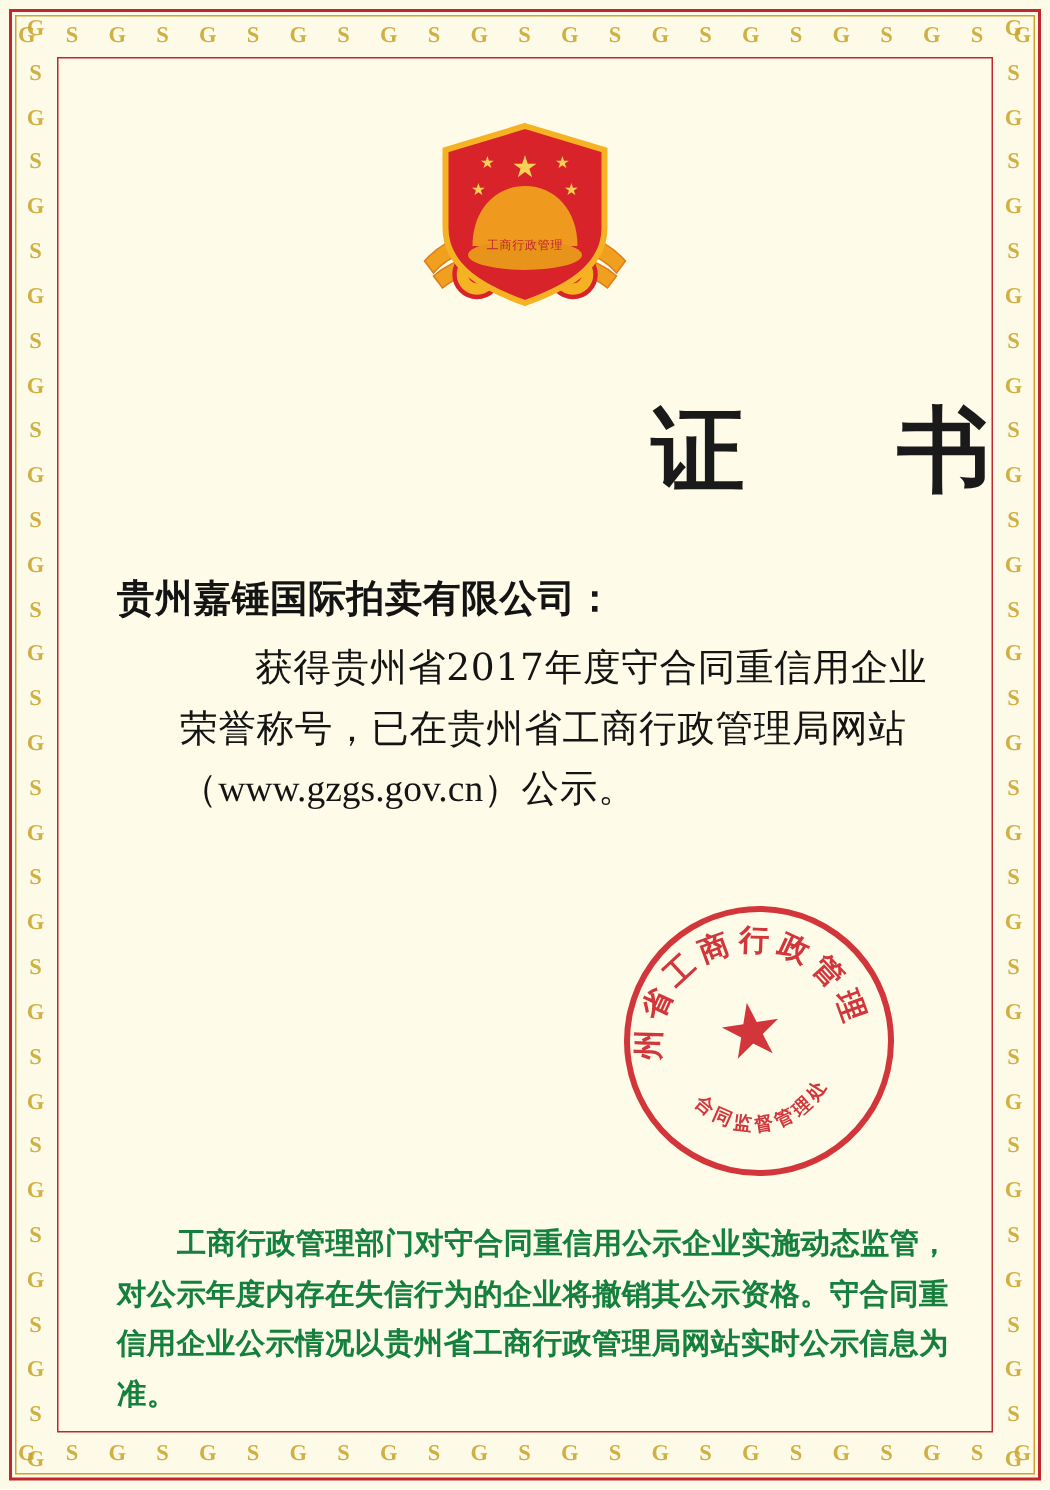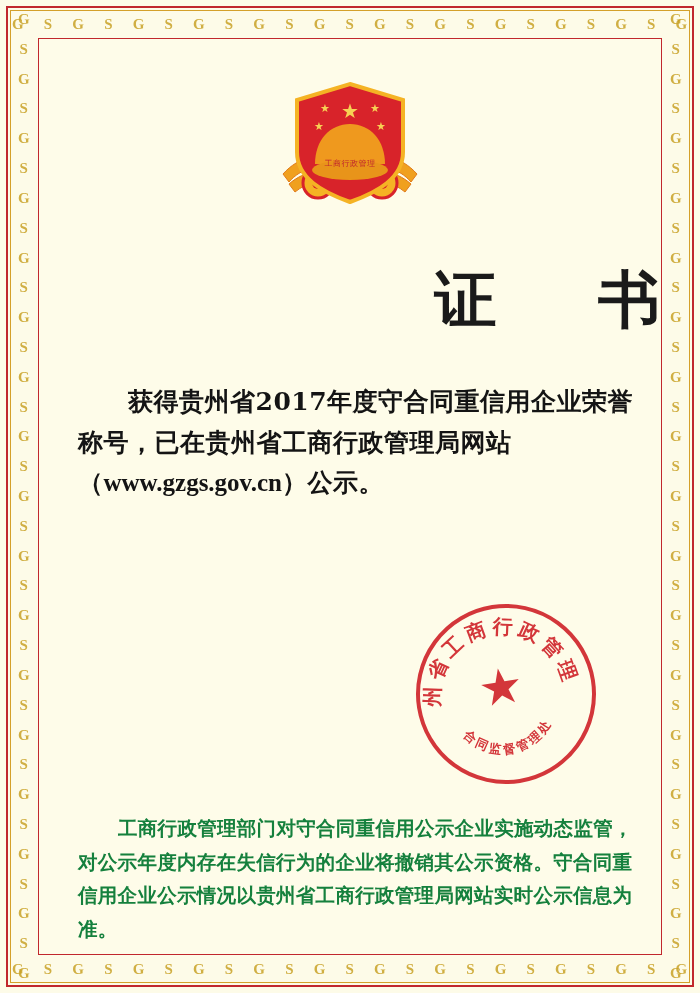--- a/index.html
+++ b/index.html
@@ -134,25 +134,26 @@
   }
   .addressee {
     font-size: 25px;
     font-weight: bold;
     letter-spacing: 0.5px;
     margin-bottom: 10px;
     font-family: "DejaVu Serif", "Liberation Serif", serif;
   }
   .main-para {
     font-size: 25px;
-    font-weight: bold;
+    font-weight: normal;
     line-height: 1.62;
     text-indent: 50px;
     letter-spacing: 0.5px;
     font-family: "DejaVu Serif", "Liberation Serif", serif;
+    margin-left: 42px;
   }
   .url {
     font-family: "Liberation Serif", "DejaVu Serif", serif;
     letter-spacing: 0px;
   }
 
   
   .seal-area {
     position: absolute;
     top: 596px;
@@ -363,20 +364,21 @@
         </g>
 
         <text x="75" y="88" font-size="8" text-anchor="middle" fill="#c1272d" font-family="DejaVu Serif, serif" letter-spacing="0.5">工商行政管理</text>
       </svg>
     </div>
   </div>
 
   <div class="title">证 书</div>
 
   <div class="body-block">
+    <div class="addressee">贵州嘉锤国际拍卖有限公司：</div>
     <div class="main-para"><span>获得贵州省2017年度守合同重信用企业荣誉称号，已在贵州省工商行政管理局网站（</span><span class="url">www.gzgs.gov.cn</span><span>）公示。</span></div>
   </div>
 
   <div class="seal-area">
     <div class="seal">
       <svg viewBox="0 0 172 172" width="164" height="164" style="position:absolute;left:0;top:0;" aria-hidden="true">
         <defs>
           <path id="arcTop" d="M 20 92 A 66 66 0 0 1 152 92" fill="none"></path>
           <path id="arcBottom" d="M 30 96 A 56 56 0 0 0 142 96" fill="none"></path>
         </defs>

